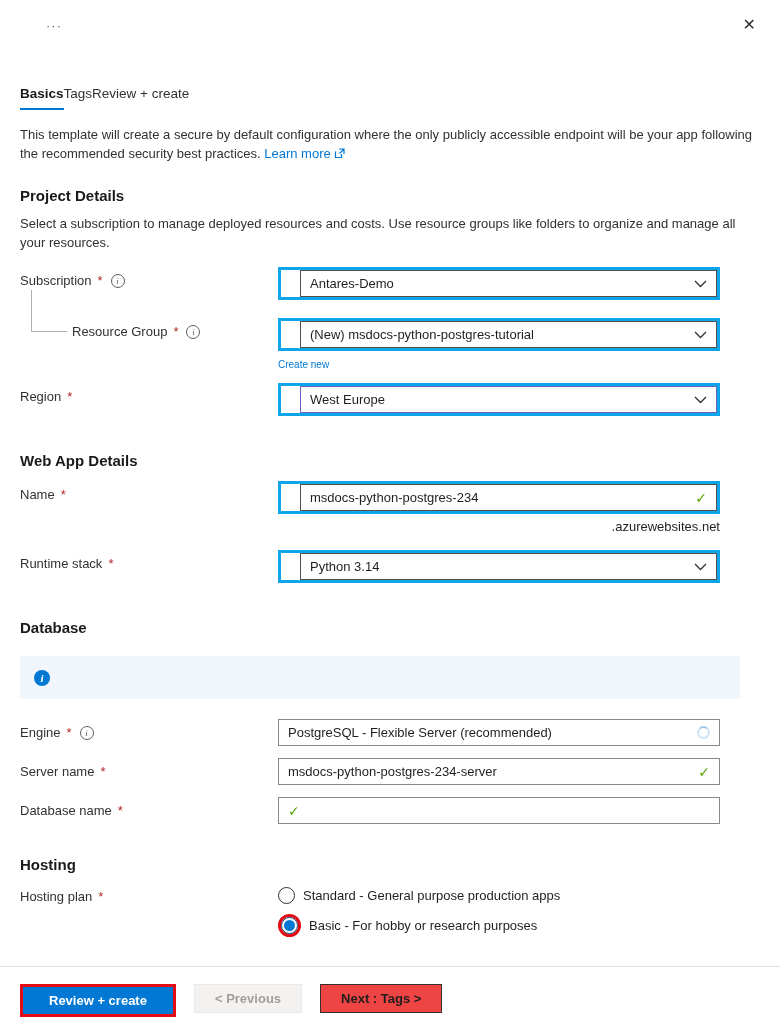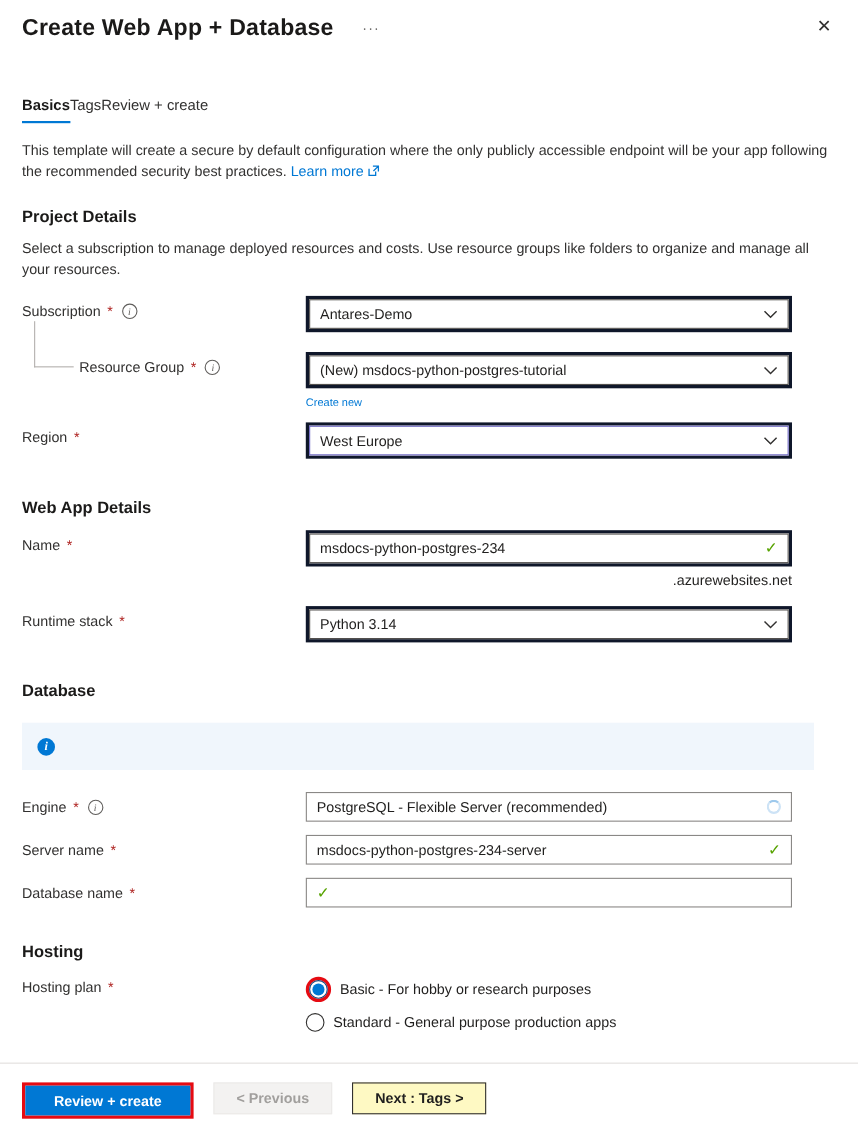--- a/index.html
+++ b/index.html
@@ -31,21 +31,21 @@
   .lbl { width: 258px; padding-top: 6px; display: flex; align-items: center; gap: 4px;
     flex-shrink: 0; color: #323130; }
   .req { color: #b02725; margin-left: 2px; }
   .info-icon { width: 14px; height: 14px; border: 1px solid #605e5c; border-radius: 50%;
     font-size: 9px; line-height: 12px; text-align: center; color: #605e5c; margin-left: 4px;
     font-style: italic; font-family: "Liberation Serif", serif; cursor: pointer; }
   .control { width: 442px; }
   .field { height: 27px; border: 1px solid #53504e; background: #fff; display: flex;
     align-items: center; padding: 0 9px; color: #201f1e; width: 100%; cursor: pointer; }
   .field .val { flex: 1; white-space: nowrap; overflow: hidden; }
-  .red-box { border: 3px solid #0f172a; width: 100%; }
+  .red-box { border: 3px solid #0ea5e9; width: 100%; padding-left: 19px; }
   .red-box .field { border-width: 1px; }
   .purple .field { border-color: #6a63c0; }
   .check { color: #57a300; font-size: 14px; font-weight: 700; }
   .spinner { width: 13px; height: 13px; border-radius: 50%; border: 2px solid #cde3f6;
     border-top-color: #9ec9ec; }
   .suffix-line { margin: 5px 20px 0 20px; width: 700px; text-align: right; color: #201f1e; }
   .create-new { display: inline-block; margin-top: 8px; font-size: 10px; }
   
   .rg-lbl { position: relative; padding-left: 52px; }
   .connector { position: absolute; left: 11px; top: -28px; width: 36px; height: 42px;
@@ -71,28 +71,27 @@
   
   .footer { position: absolute; left: 0; bottom: 0; width: 100%; height: 66px;
     border-top: 1px solid #e1dfdd; padding: 17px 0 0 20px; display: flex; align-items: flex-start;
     gap: 18px; background: #fff; }
   .btn { font-size: 13px; padding: 6px 20px; cursor: pointer; border: 1px solid transparent;
     font-family: inherit; }
   .btn-primary { background: #0078d4; color: #fff; font-weight: 700; padding: 6px 26px; border: none; }
   .red-outline { border: 3px solid #e60b12; display: inline-flex; }
   .btn-disabled { background: #f3f2f1; color: #a19f9d; border: 1px solid #ebe9e8;
     font-weight: 600; cursor: default; }
-  .btn-secondary { background: #fef9c3; color: #201f1e; border: 1.5px solid #323130; font-weight: 600; }
+  .btn-secondary { background: #ef4444; color: #201f1e; border: 1.5px solid #323130; font-weight: 600; }
   .chev { flex-shrink: 0; }
 </style>
 </head>
 <body>
 
 <div class="header">
-  <div class="title">Create Web App + Database</div>
   <div class="more-btn">···</div>
   <div class="close-btn">✕</div>
 </div>
 
 <div class="tabs">
   <div class="tab active">Basics</div>
   <div class="tab">Tags</div>
   <div class="tab">Review + create</div>
 </div>
 
@@ -243,28 +242,28 @@
 
 <h3 class="section" style="margin-top:32px">Hosting</h3>
 
 <div class="row" style="margin-top:10px">
   <div class="lbl">
     <span>Hosting plan</span>
       <span class="req">*</span>
   </div>
   <div class="control radio-group">
     <div class="radio-row">
+      <span class="radio-outer"></span>
+      <span class="radio-label">Standard - General purpose production apps</span>
+    </div>
+    <div class="radio-row">
       <span class="red-ring">
           <span class="radio-outer checked"></span>
         </span>
       <span class="radio-label">Basic - For hobby or research purposes</span>
-    </div>
-    <div class="radio-row">
-      <span class="radio-outer"></span>
-      <span class="radio-label">Standard - General purpose production apps</span>
     </div>
   </div>
 </div>
 
 <div class="footer">
   <span class="red-outline">
     <button class="btn btn-primary">Review + create</button>
   </span>
   <button class="btn btn-disabled">&lt; Previous</button>
   <button class="btn btn-secondary">Next : Tags &gt;</button>

